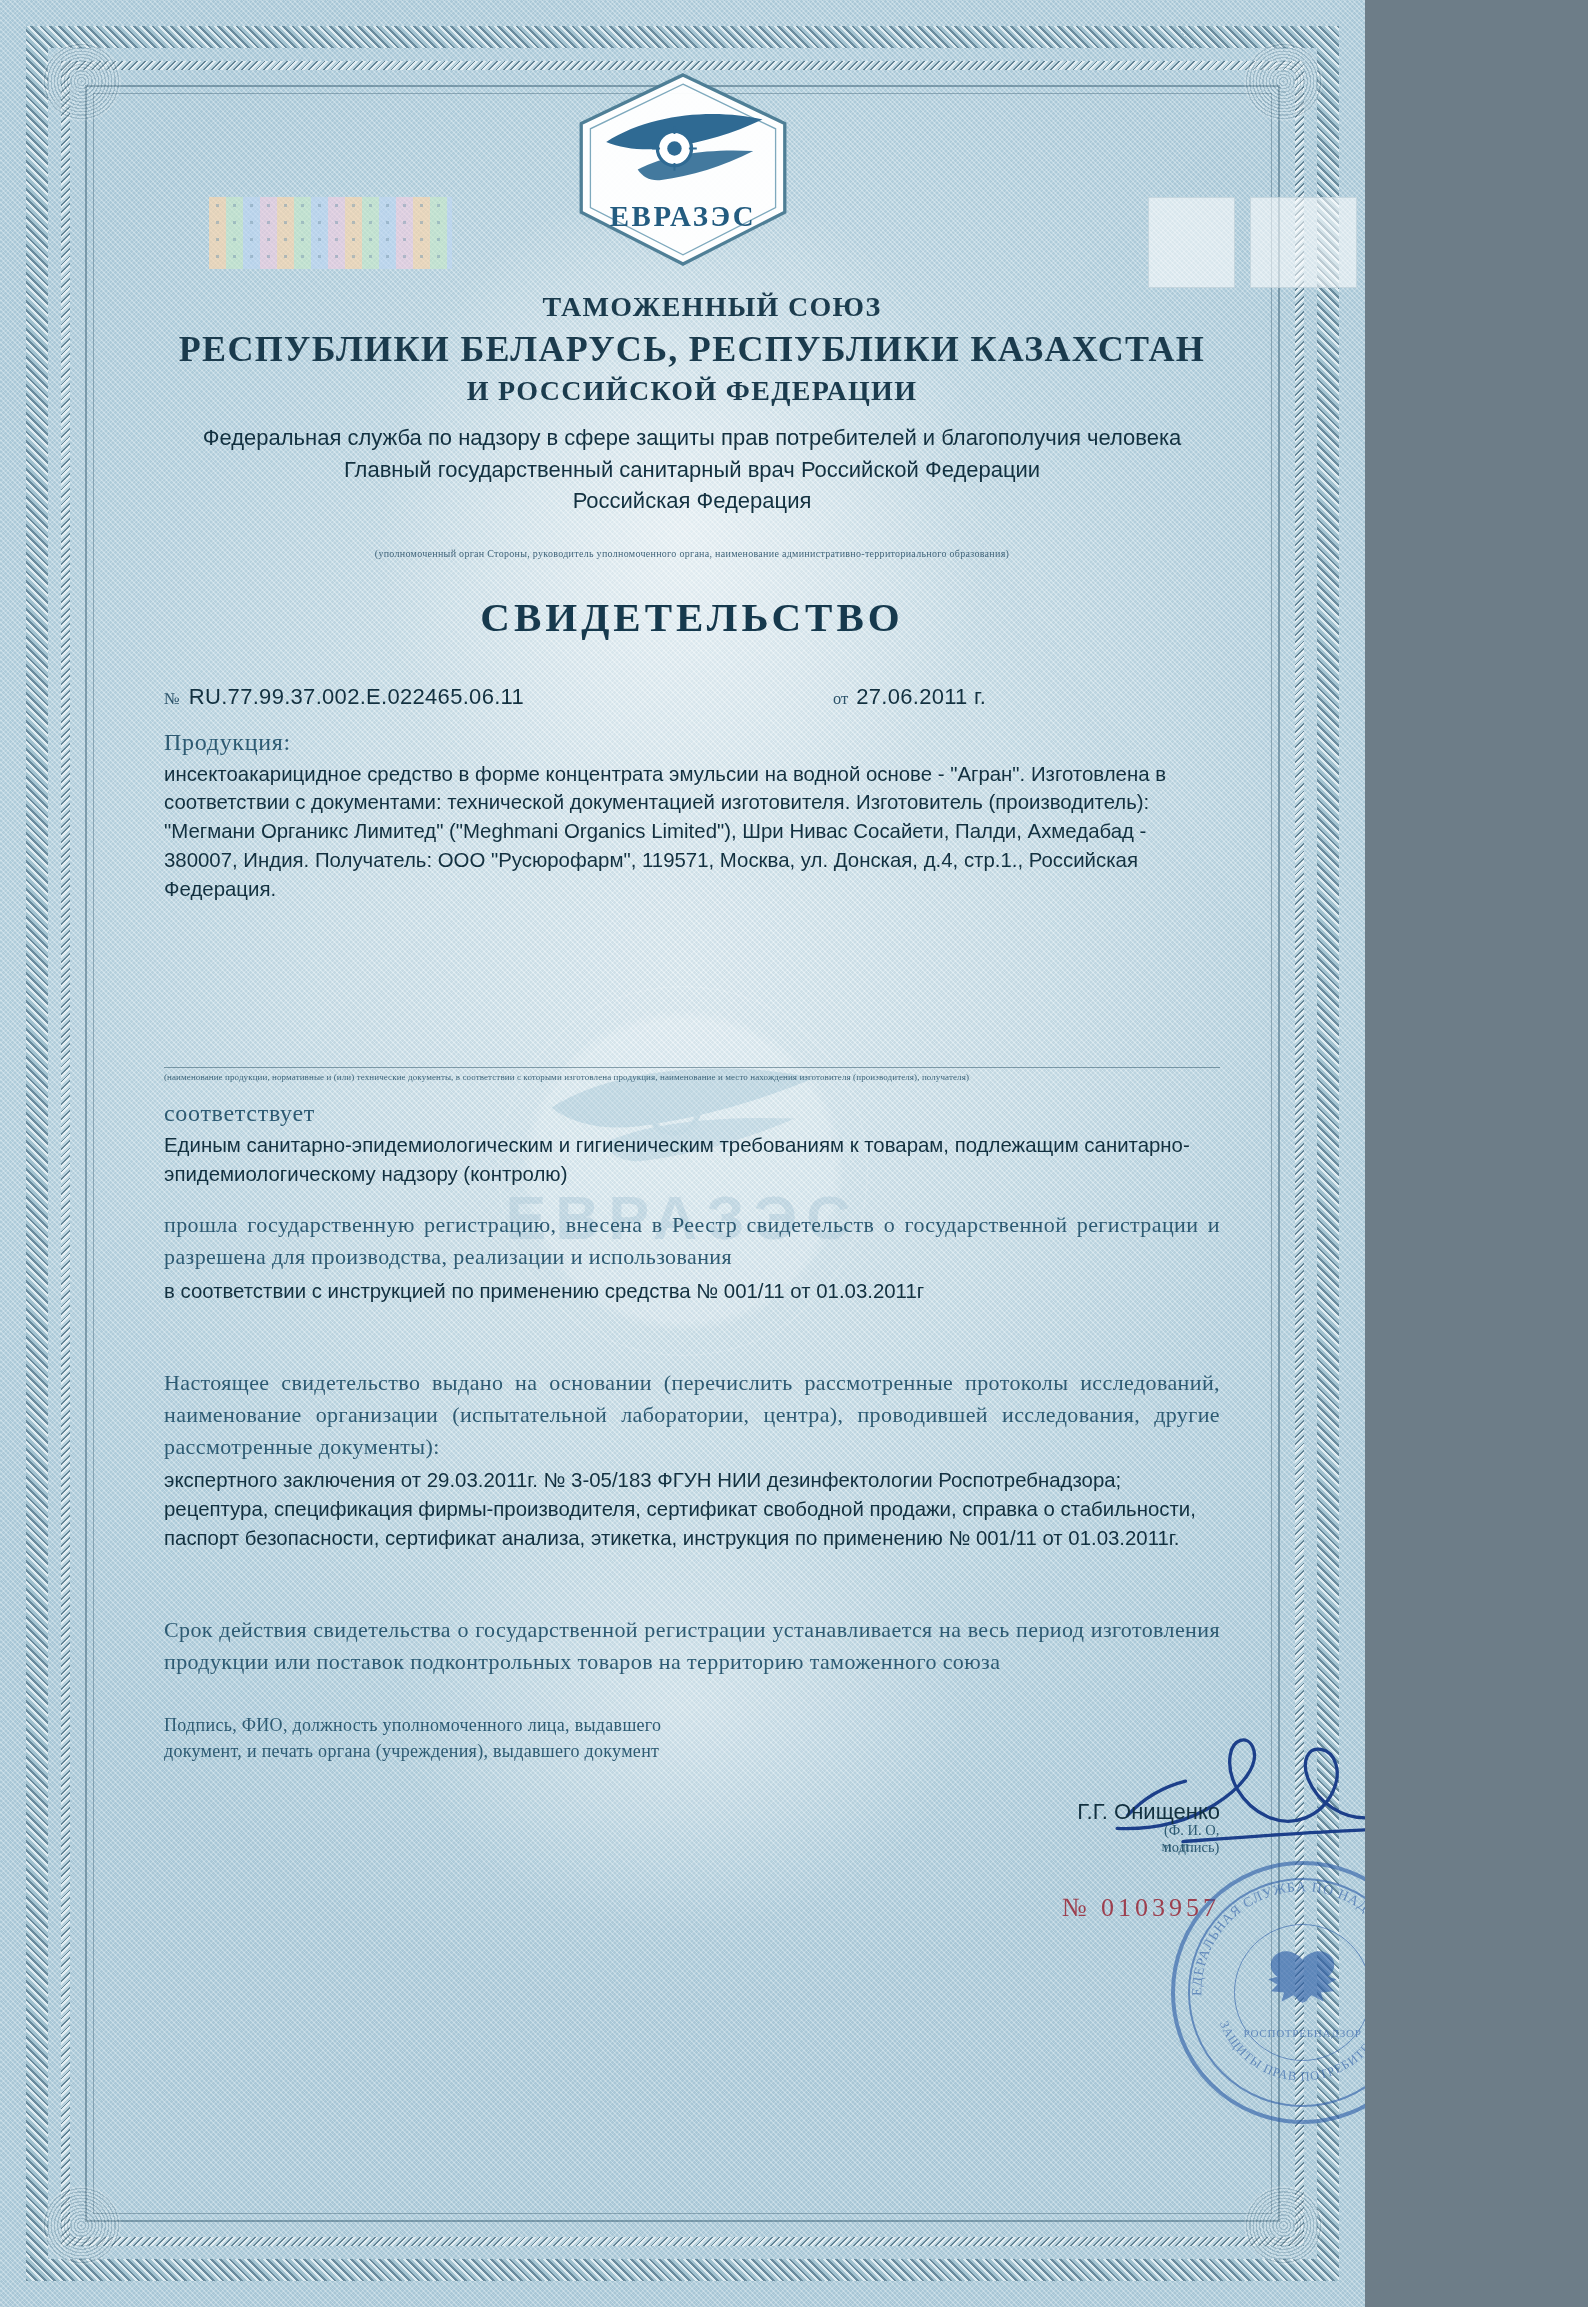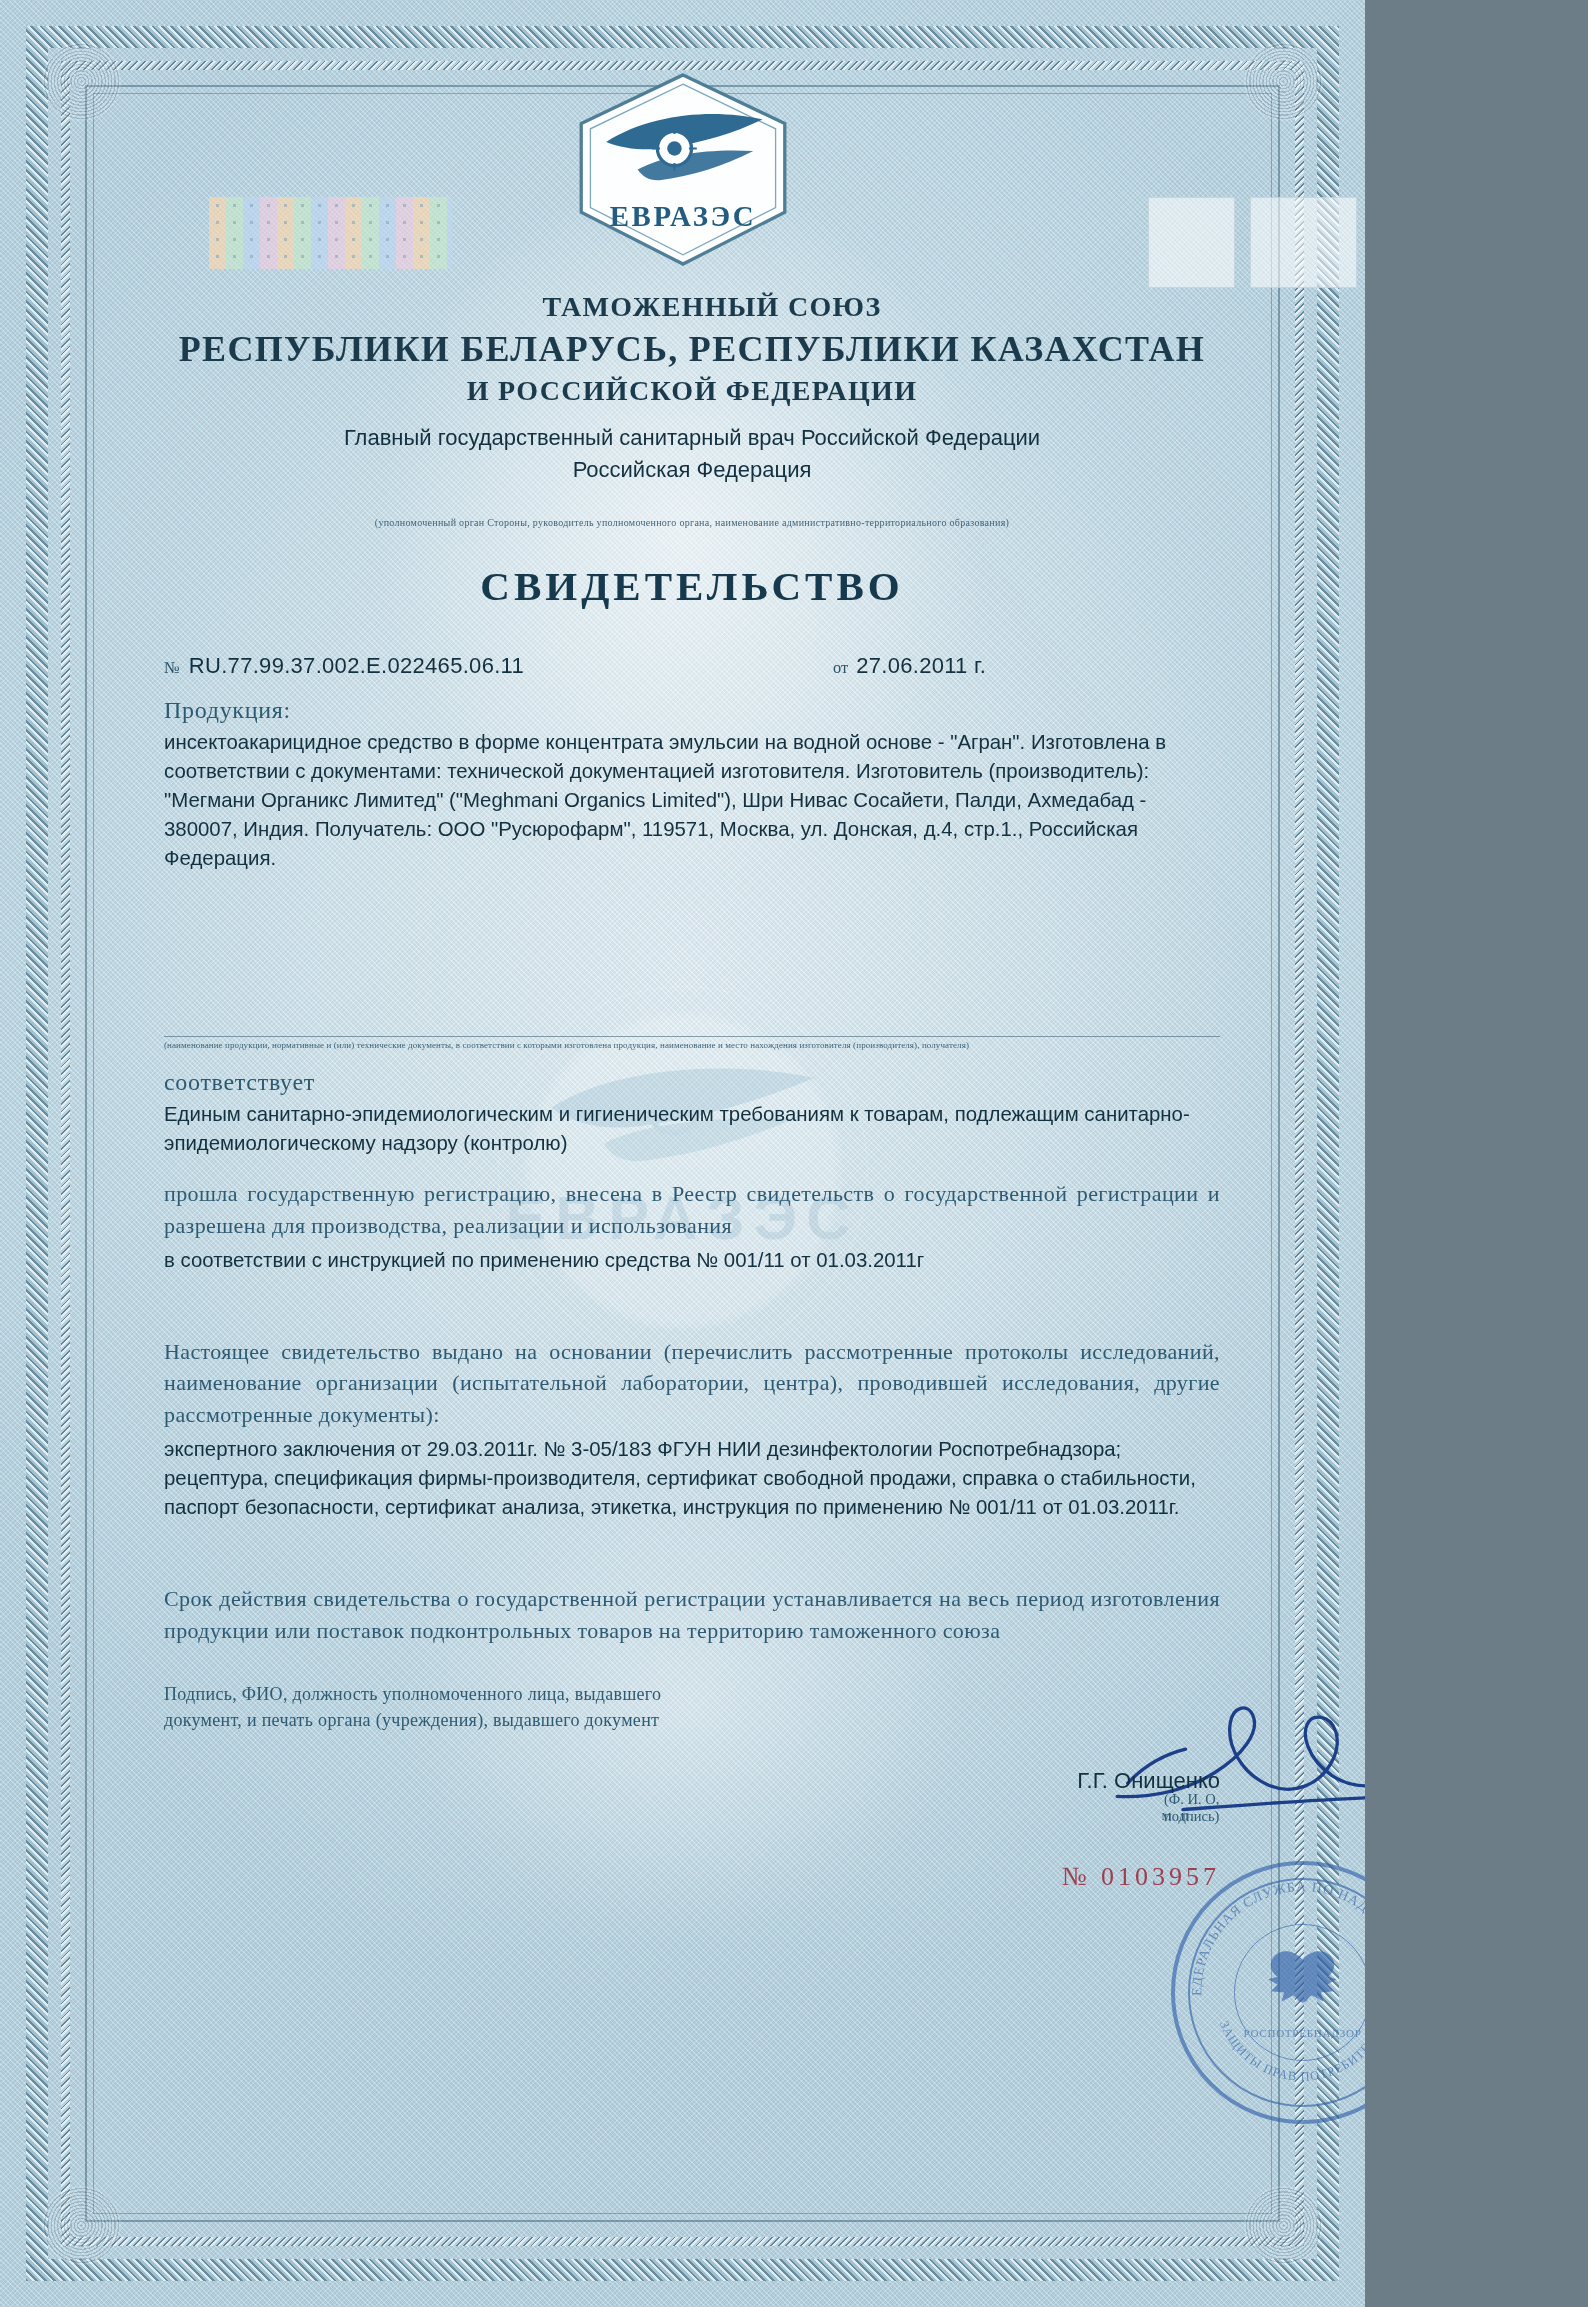--- a/index.html
+++ b/index.html
@@ -416,20 +416,21 @@
 
   <div class="content">
 
     <div class="ct-head">
       <div class="l1">ТАМОЖЕННЫЙ СОЮЗ</div>
       <div class="l2">РЕСПУБЛИКИ БЕЛАРУСЬ, РЕСПУБЛИКИ КАЗАХСТАН</div>
       <div class="l3">И РОССИЙСКОЙ ФЕДЕРАЦИИ</div>
     </div>
 
     <div class="org-lines">
+      <div>Федеральная служба по надзору в сфере защиты прав потребителей и благополучия человека</div>
       <div>Главный государственный санитарный врач Российской Федерации</div>
       <div>Российская Федерация</div>
     </div>
 
     <div class="caption-small">(уполномоченный орган Стороны, руководитель уполномоченного органа, наименование административно-территориального образования)</div>
 
     <div class="title-main">СВИДЕТЕЛЬСТВО</div>
 
     <div class="numline">
       <span class="no">№</span>

